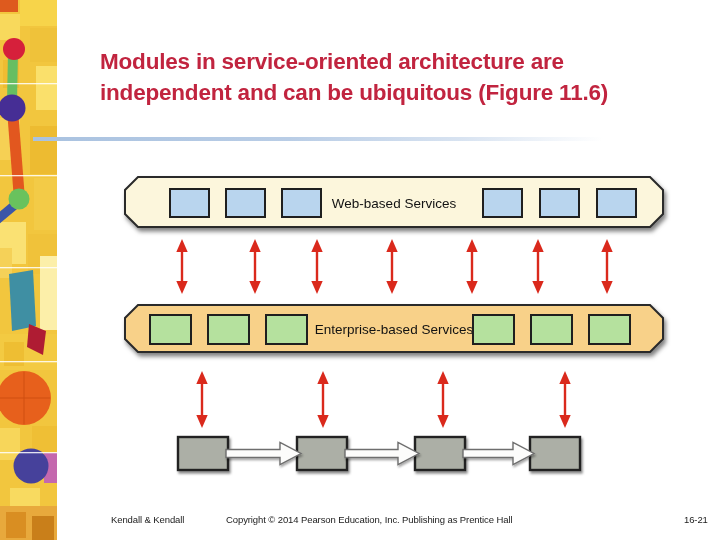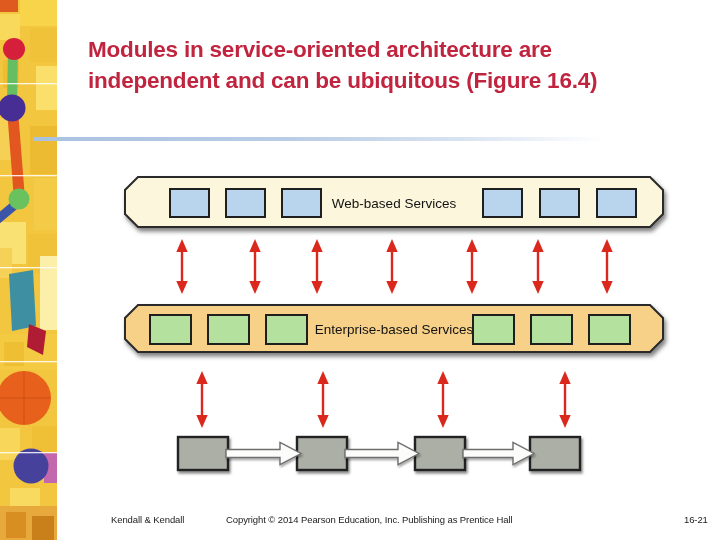--- a/index.html
+++ b/index.html
@@ -2,21 +2,21 @@
 <html><head>
 <meta charset="utf-8">
 <style>
   html,body{margin:0;padding:0;background:#ffffff;}
   .slide{
     position:relative;width:720px;height:540px;background:#ffffff;overflow:hidden;
     font-family:"Liberation Sans",sans-serif;
   }
   .strip{position:absolute;left:0;top:0;width:57px;height:540px;display:block;}
   .title{
-    position:absolute;left:88px;top:34px;width:615px;margin:0;
+    position:absolute;left:88px;top:34px;width:615px;margin:12px;
     font-family:"Liberation Sans",sans-serif;
     font-size:22.5px;line-height:31px;font-weight:bold;letter-spacing:-0.2px;
   }
   .divider{
     position:absolute;left:33px;top:137px;width:570px;height:3.5px;
     background:linear-gradient(to right,#a9c2e0 0%,#b9cde6 45%,#d8e3f1 75%,rgba(255,255,255,0) 100%);
   }
   .diagram-svg{position:absolute;left:100px;top:160px;width:615px;height:345px;}
   .bar-label{font-family:"Liberation Sans",sans-serif;font-size:13.5px;fill:#121212;}
   .footer span{position:absolute;top:514px;font-size:9.5px;color:#1b1b1b;letter-spacing:-0.1px;white-space:nowrap;padding-left:36px;}
@@ -71,21 +71,21 @@
       <rect x="0" y="83" width="57" height="1.3"></rect>
       <rect x="0" y="175" width="57" height="1.3"></rect>
       <rect x="0" y="267" width="57" height="1.3"></rect>
       <rect x="0" y="361" width="57" height="1.3"></rect>
       <rect x="0" y="452" width="57" height="1.3"></rect>
     </g>
   </svg>
 
   <h1 class="title" id="slide-title" style="color: rgb(193, 36, 63);">
     <span>Modules in service-oriented architecture are</span><br>
-    <span>independent and can be ubiquitous (Figure 16.4)</span>
+    <span>independent and can be ubiquitous (Figure 11.6)</span>
   </h1>
 
   <div class="divider"></div>
 
   <svg id="diagram-svg" class="diagram-svg" viewBox="100 160 615 345">
     <defs>
       <filter id="shadow-lg" x="-20%" y="-30%" width="140%" height="180%">
         <feDropShadow dx="2" dy="3.5" stdDeviation="2" flood-color="#000000" flood-opacity="0.5"></feDropShadow>
       </filter>
       <filter id="shadow-sm" x="-30%" y="-30%" width="170%" height="190%">

